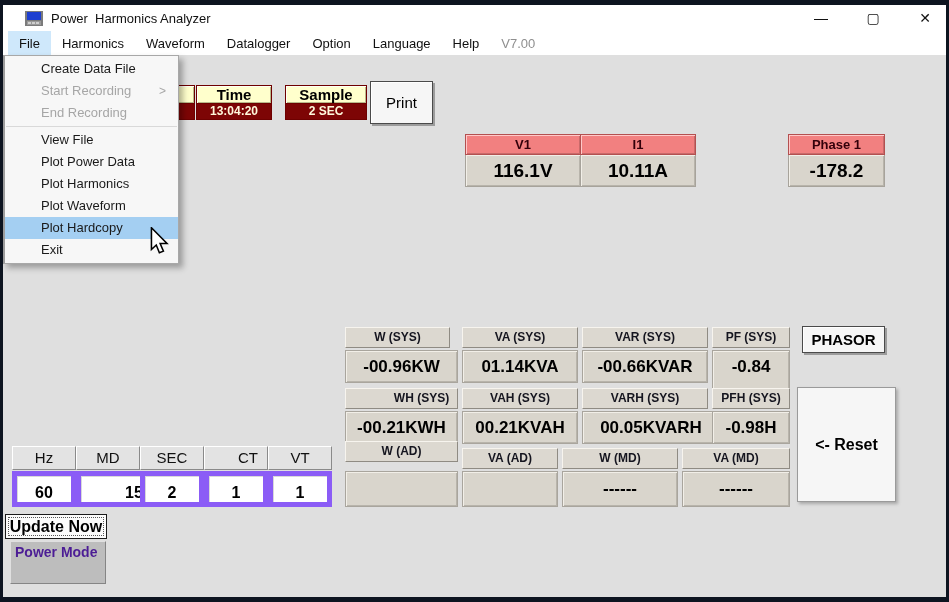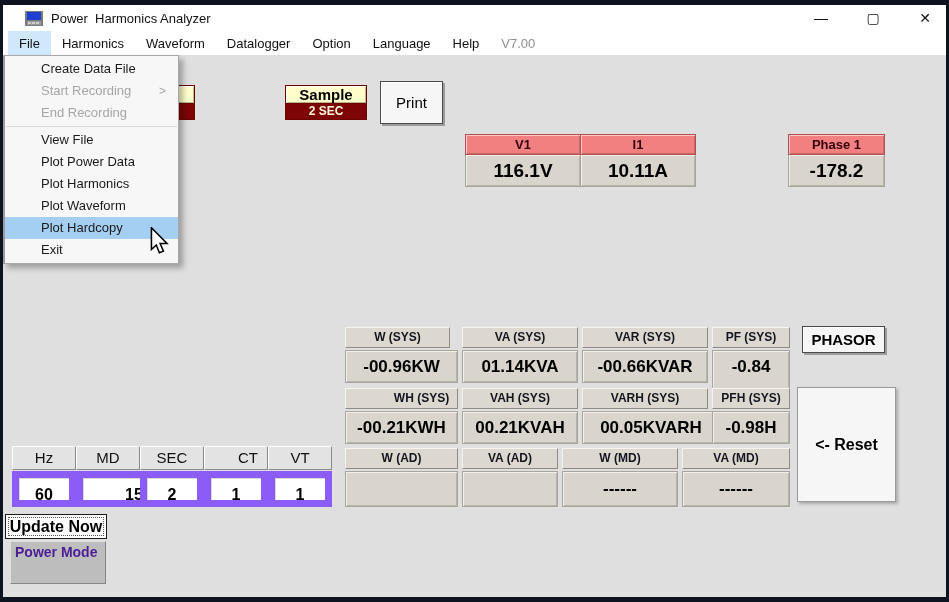--- a/index.html
+++ b/index.html
@@ -45,21 +45,21 @@
   .gcell { position:absolute; text-align:center; }
   .ghead { background:#dcd8d0; border:1px solid; border-color:#f7f4ee #8f8b83 #8f8b83 #f7f4ee;
      font-weight:bold; font-size:12px; color:#15151f; line-height:19px; }
   .gval { background:#d9d5cc; border:1px solid #a9a59d;
      box-shadow:inset 1px 1px 0 #f2efe8, inset -1px -1px 0 #b8b4ab;
      font-weight:bold; font-size:17px; color:#000; line-height:31px; }
   .gval.tall { line-height:34px; }
   
   .shead { background:#e3e3e3; border:1px solid; border-color:#ffffff #8a8a8a #8a8a8a #ffffff;
      font-size:15px; color:#111; line-height:22px; text-align:center; position:absolute; }
-  .sval { background:#ffffff; border:7px solid #8b5cf6; box-shadow:inset 1px 1px 0 #d9d9d9;
+  .sval { background:#ffffff; border:5px solid #8b5cf6; box-shadow:inset 1px 1px 0 #d9d9d9;
      font-weight:bold; font-size:16px; color:#000; line-height:34px; text-align:center; position:absolute; }
   
   .update-btn { position:absolute; background:#fbfbfb; border:1px solid #1a1a1a;
      font-weight:bold; font-size:16px; color:#000; text-align:center; line-height:23px; }
   .update-btn::before { content:""; position:absolute; inset:2px; border:1px dotted #555; }
   .power-panel { position:absolute; background:#bdbdbd; border:1px solid; border-color:#e0e0e0 #858585 #858585 #e0e0e0;
      font-weight:bold; font-size:14px; color:#4c1d95; padding:2px 4px; }
   
   .dropdown { position:absolute; left:0; top:50px; width:176px; height:209px;
      background:#f7f7f7; border:1px solid #a8a8a8; border-left:2px solid #9c9c9c;
@@ -106,27 +106,31 @@
     <div class="menu-item version">V7.00</div>
   </div>
 
   <div class="content">
 
     <div class="ypanel" style="left:130px; top:30px; width:62px;">
       <div class="yhead"></div>
       <div class="yval"></div>
     </div>
 
+    <div class="ypanel" style="left:193px; top:30px; width:76px;">
+      <div class="yhead">Time</div>
+      <div class="yval">13:04:20</div>
+    </div>
 
     <div class="ypanel" style="left:282px; top:30px; width:82px;">
       <div class="yhead">Sample</div>
       <div class="yval">2 SEC</div>
     </div>
 
-    <div class="btn3d" style="left:377px; top:26px; width:63px; height:43px; line-height:41px; font-size:15px;">Print</div>
+    <div class="btn3d" style="left:367px; top:26px; width:63px; height:43px; line-height:41px; font-size:15px;">Print</div>
 
     <div class="meter" style="left:462px; top:79px; width:116px;">
       <div class="mhead">V1</div>
       <div class="mval">116.1V</div>
     </div>
     <div class="meter" style="left:577px; top:79px; width:116px;">
       <div class="mhead">I1</div>
       <div class="mval">10.11A</div>
     </div>
     <div class="meter" style="left:785px; top:79px; width:97px;">
@@ -149,21 +153,21 @@
       <div class="gcell ghead" style="left:0;width:113px;top:61px;height:21px;padding-left:40px;">WH (SYS)</div>
       <div class="gcell ghead" style="left:117px;width:116px;top:61px;height:21px;">VAH (SYS)</div>
       <div class="gcell ghead" style="left:237px;width:126px;top:61px;height:21px;">VARH (SYS)</div>
       <div class="gcell ghead" style="left:367px;width:78px;top:61px;height:21px;">PFH (SYS)</div>
 
       <div class="gcell gval" style="left:0;width:113px;top:84px;height:33px;">-00.21KWH</div>
       <div class="gcell gval" style="left:117px;width:116px;top:84px;height:33px;">00.21KVAH</div>
       <div class="gcell gval" style="left:237px;width:138px;top:84px;height:33px;">00.05KVARH</div>
       <div class="gcell gval" style="left:367px;width:78px;top:84px;height:33px;">-0.98H</div>
 
-      <div class="gcell ghead" style="left:0;width:113px;top:121px;height:21px;">W (AD)</div>
+      <div class="gcell ghead" style="left:0;width:113px;top:114px;height:21px;">W (AD)</div>
       <div class="gcell ghead" style="left:117px;width:96px;top:121px;height:21px;">VA (AD)</div>
       <div class="gcell ghead" style="left:217px;width:116px;top:121px;height:21px;">W (MD)</div>
       <div class="gcell ghead" style="left:337px;width:108px;top:121px;height:21px;">VA (MD)</div>
 
       <div class="gcell gval tall" style="left:0;width:113px;top:144px;height:36px;"></div>
       <div class="gcell gval tall" style="left:117px;width:96px;top:144px;height:36px;"></div>
       <div class="gcell gval tall" style="left:217px;width:116px;top:144px;height:36px;">------</div>
       <div class="gcell gval tall" style="left:337px;width:108px;top:144px;height:36px;">------</div>
     </div>
 

